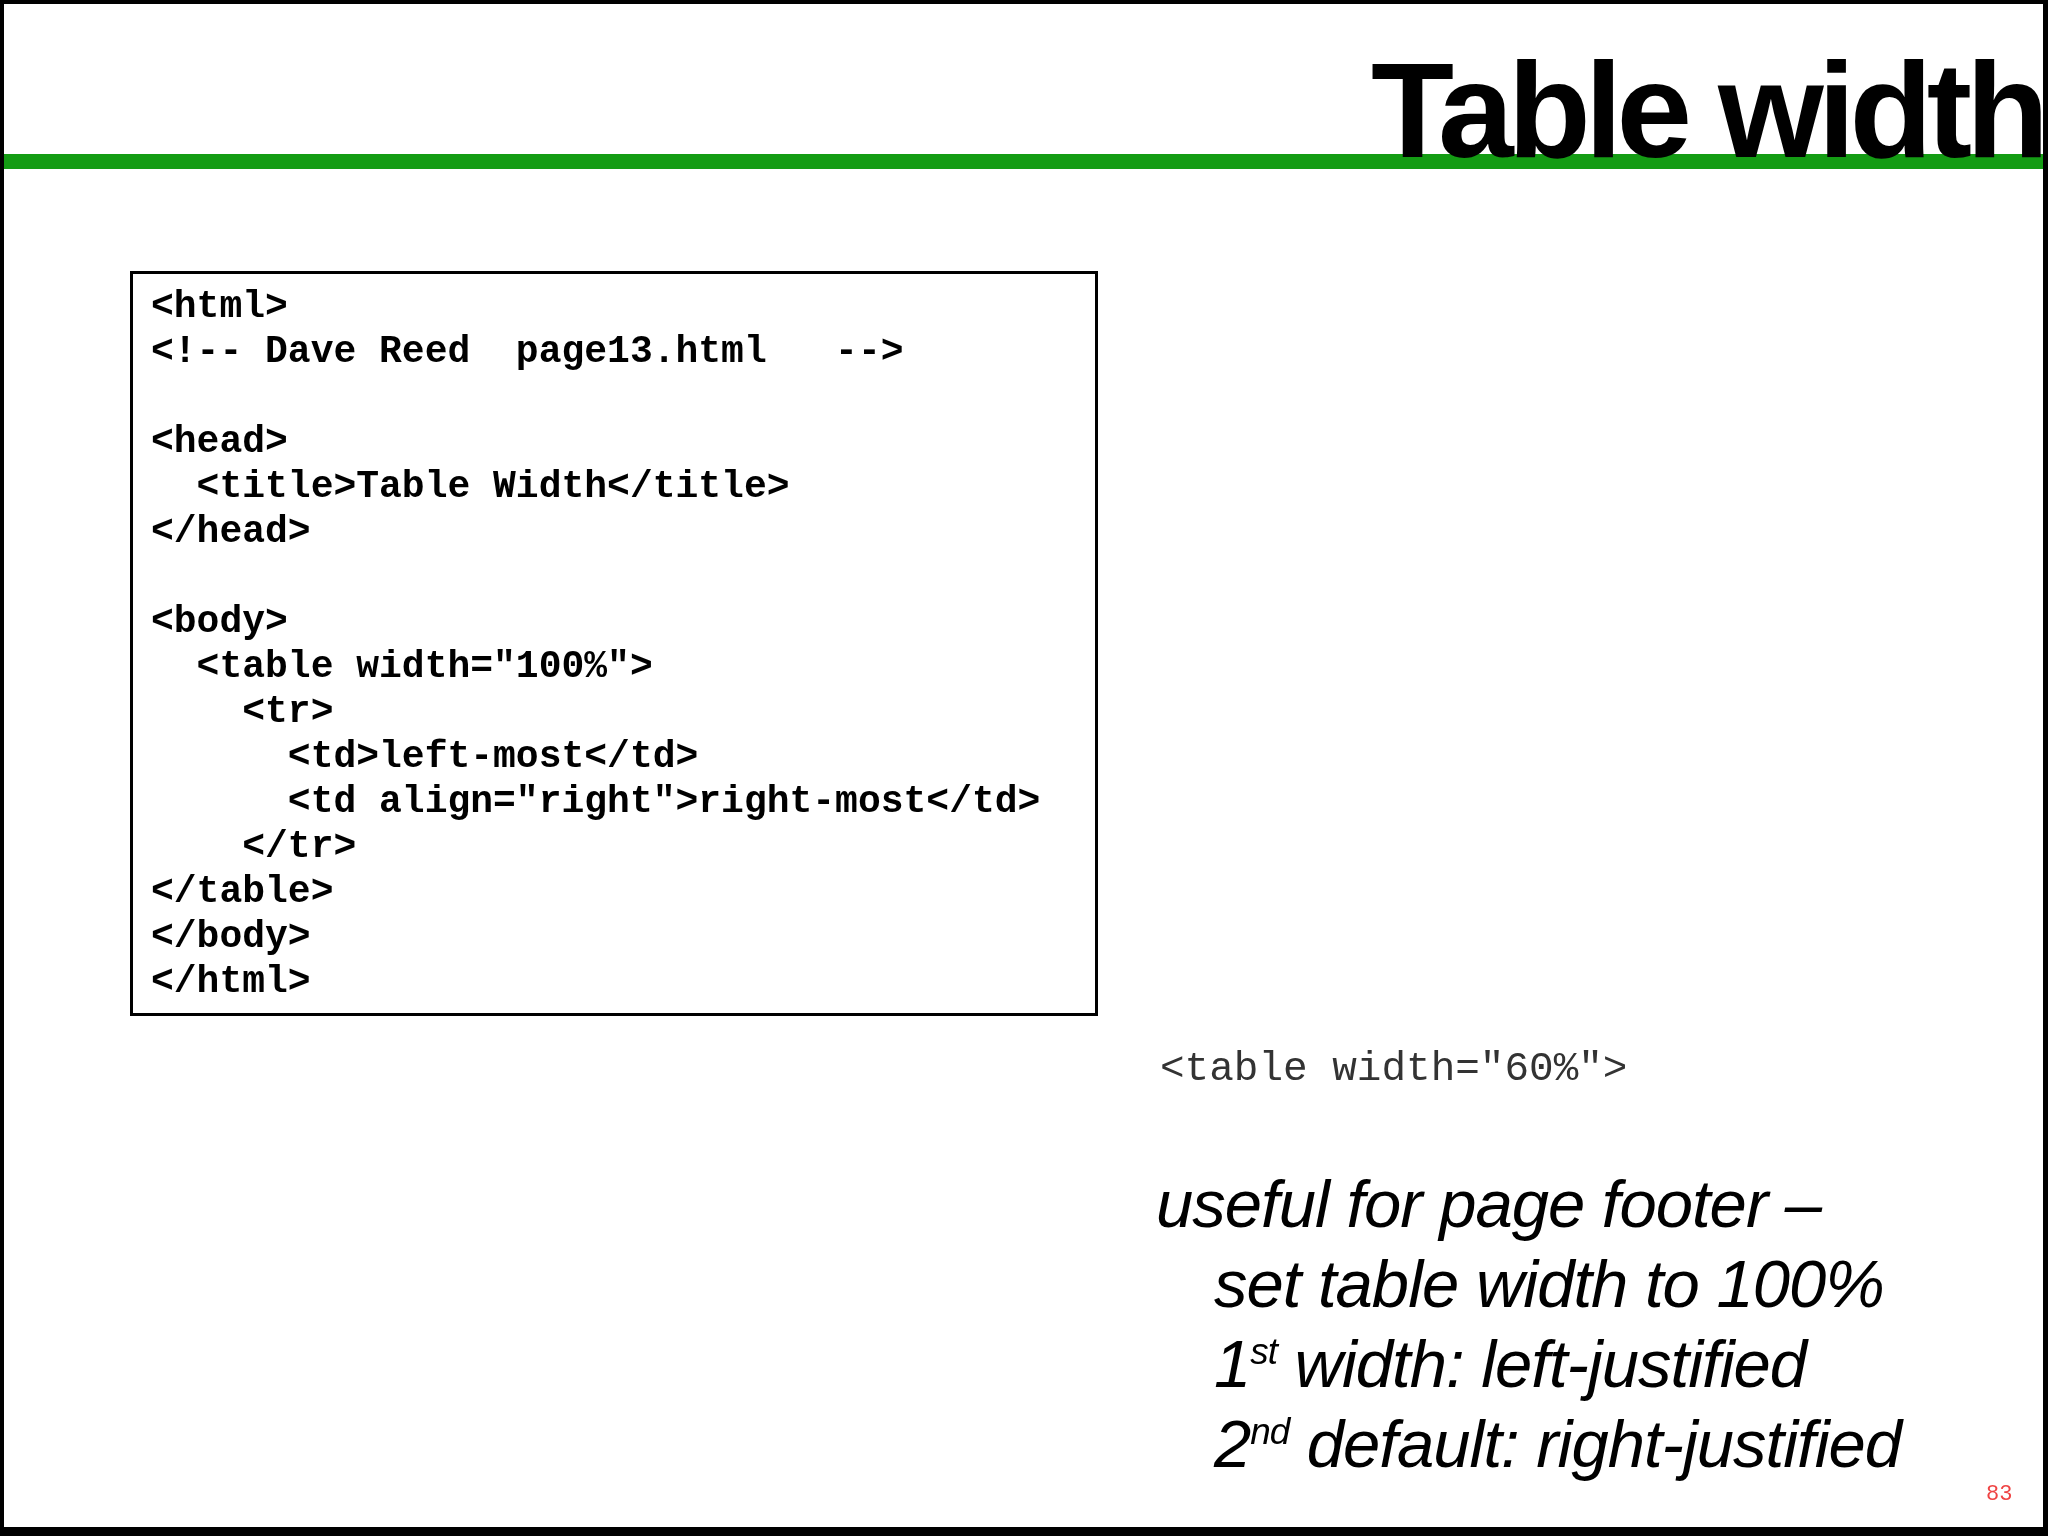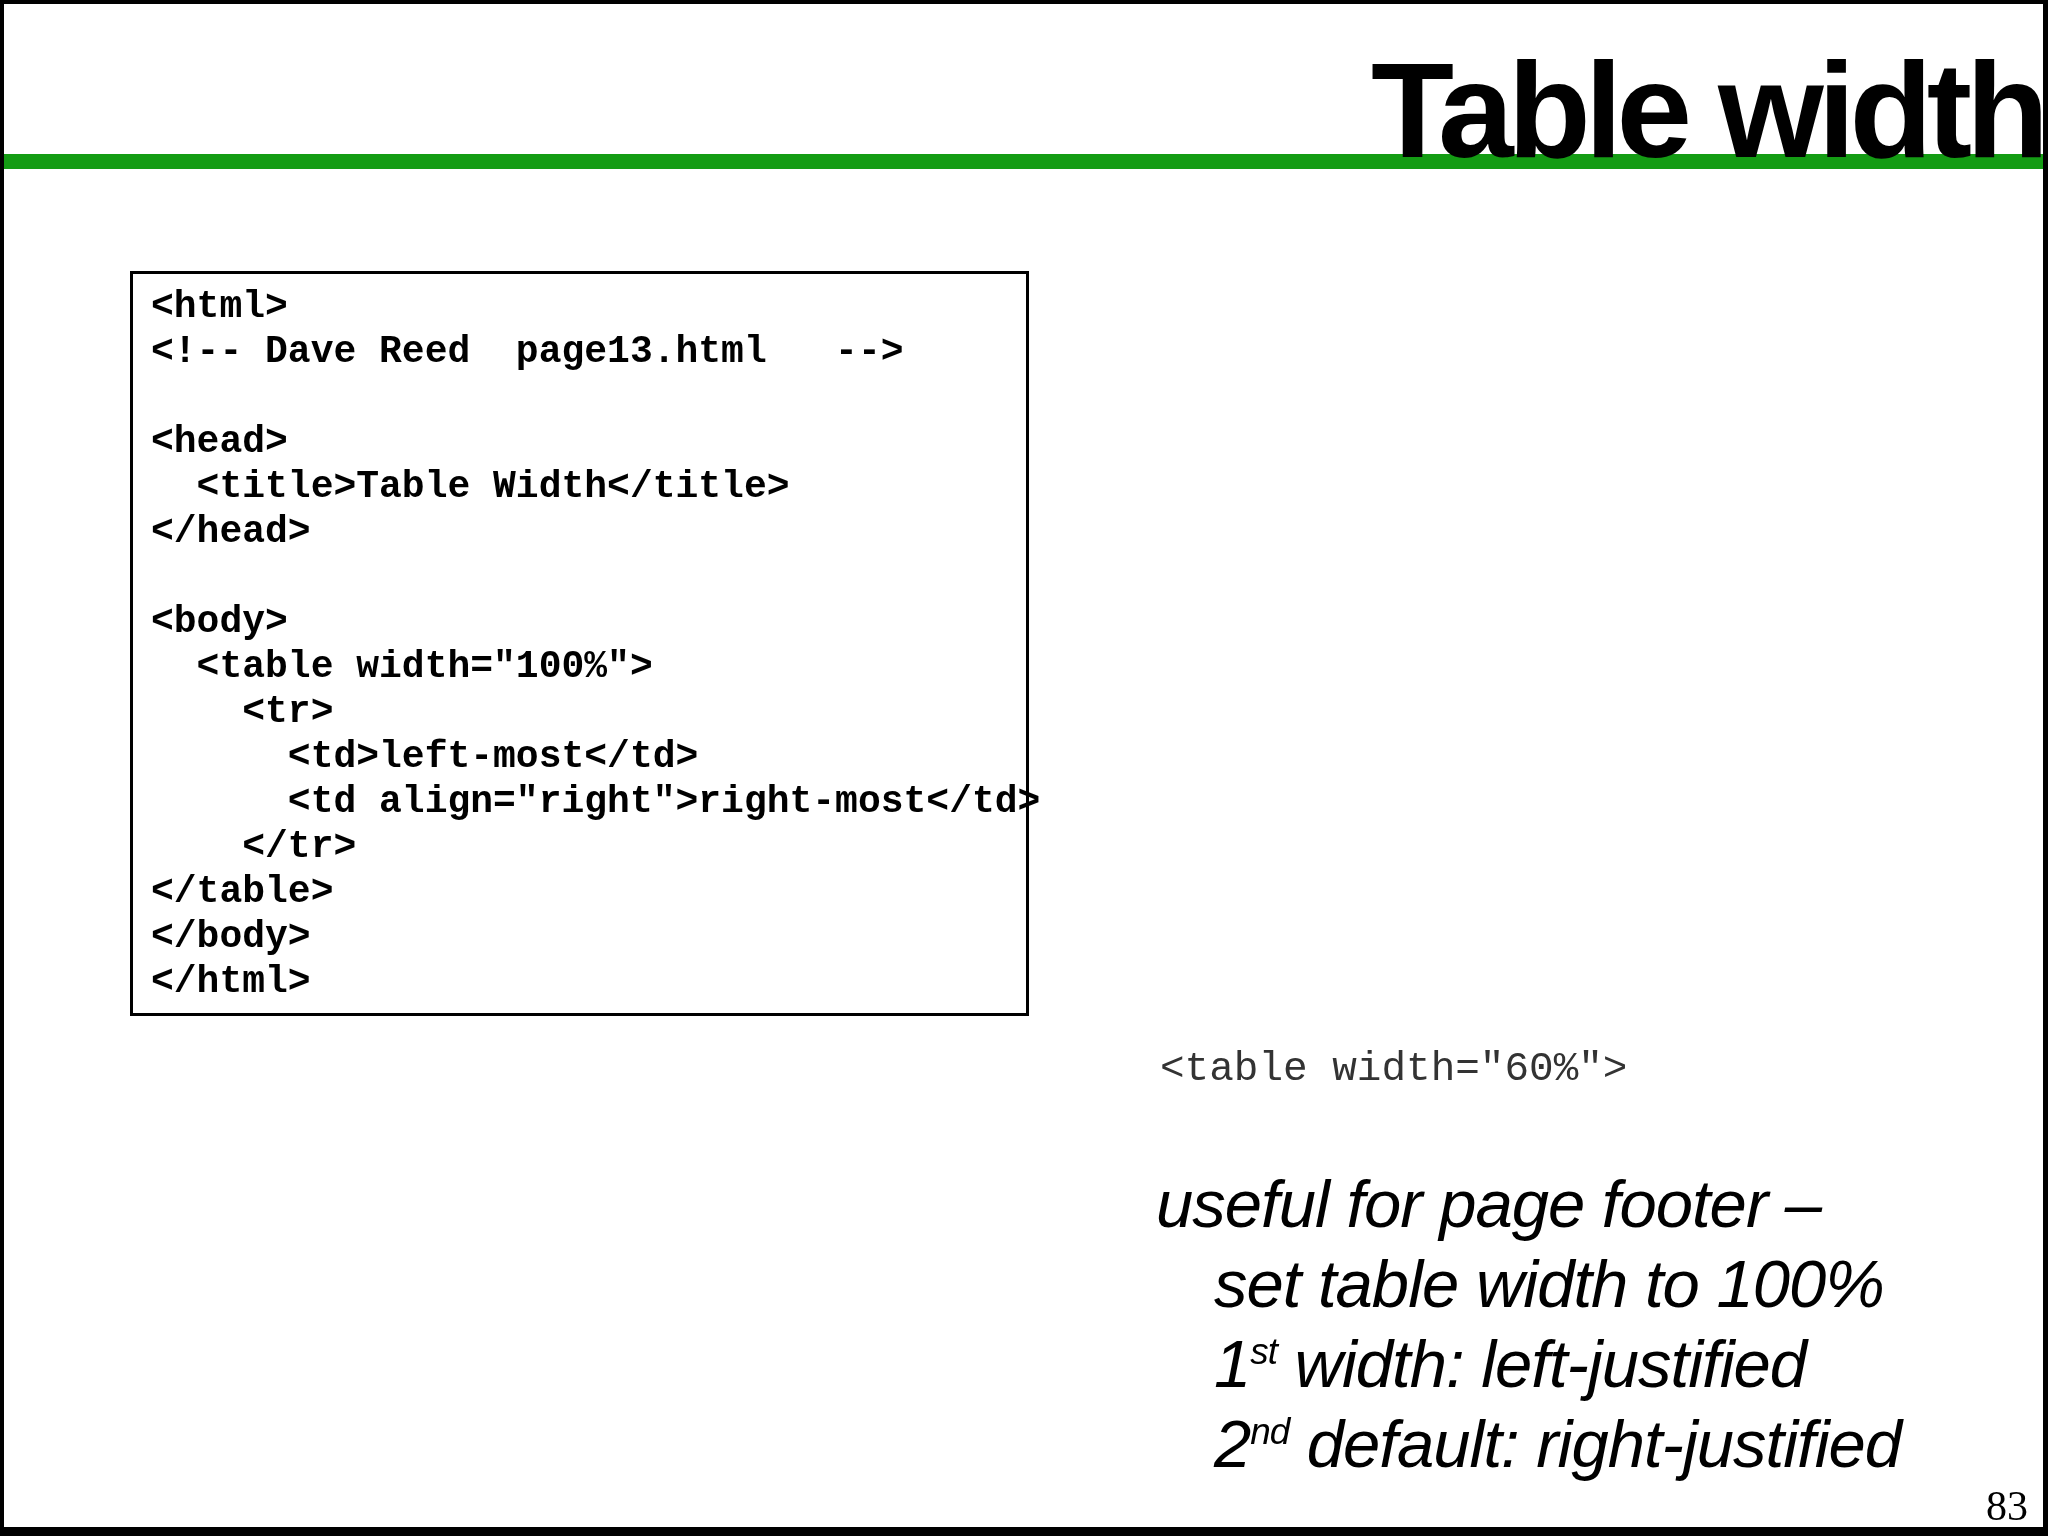--- a/index.html
+++ b/index.html
@@ -21,21 +21,21 @@
     font-size:136px; line-height:1; font-weight:700;
     letter-spacing:-6px; color:#000;
     z-index:2;
   }
   .green-line {
     position:absolute; left:0; right:0; top:150px; height:15px;
     z-index:1;
   }
   .code-box {
     position:absolute; left:126px; top:267px;
-    width:899px; height:745px;
+    width:968px; height:745px;
     border:3px solid #000; background:#fff;
     box-sizing:border-box;
   }
   .code-box pre {
     margin:10px 0 0 18px;
     font-family:"Liberation Mono","DejaVu Sans Mono",monospace;
     font-size:38px; line-height:45px; font-weight:700;
     color:#000; white-space:pre;
   }
   .bullet { position:absolute; left:1126px; width:880px; }
@@ -61,22 +61,22 @@
   .note {
     position:absolute; left:1152px; top:1160px; width:900px;
     font-style:italic; font-size:67px; line-height:80px;
     letter-spacing:-1px; color:#000;
   }
   .note .nline { white-space:nowrap; }
   .note .indent { padding-left:58px; }
   .note sup { font-size:55%; line-height:0; }
   .page-num {
     position:absolute; left:1982px; top:1478px;
-    font-family:Liberation Serif, serif;
-    font-size:42px; color:#000000;
+    font-family:Liberation Mono, monospace;
+    font-size:22px; color:#ef4444;
   }
 </style>
 </head>
 <body>
 
 <div class="slide">
 
   <div class="title">Table width</div>
 
   <div class="green-line" style="background: rgb(20, 156, 20);"></div>

